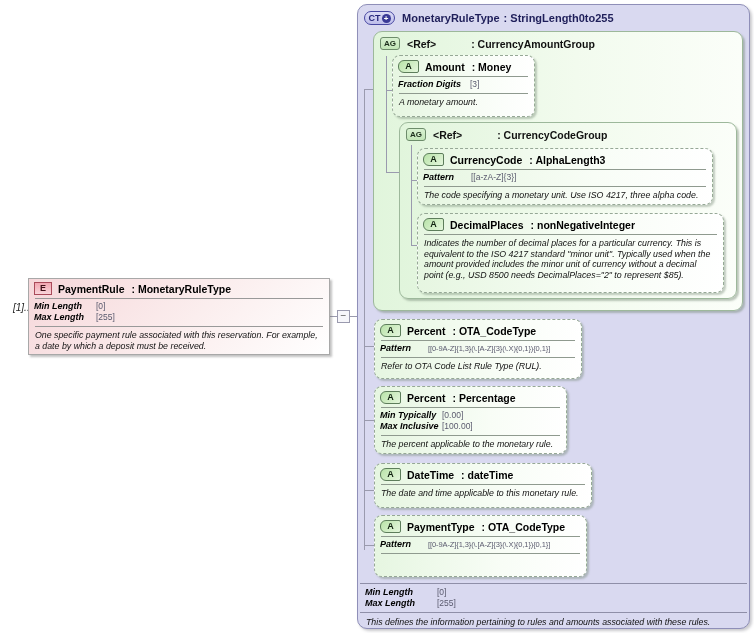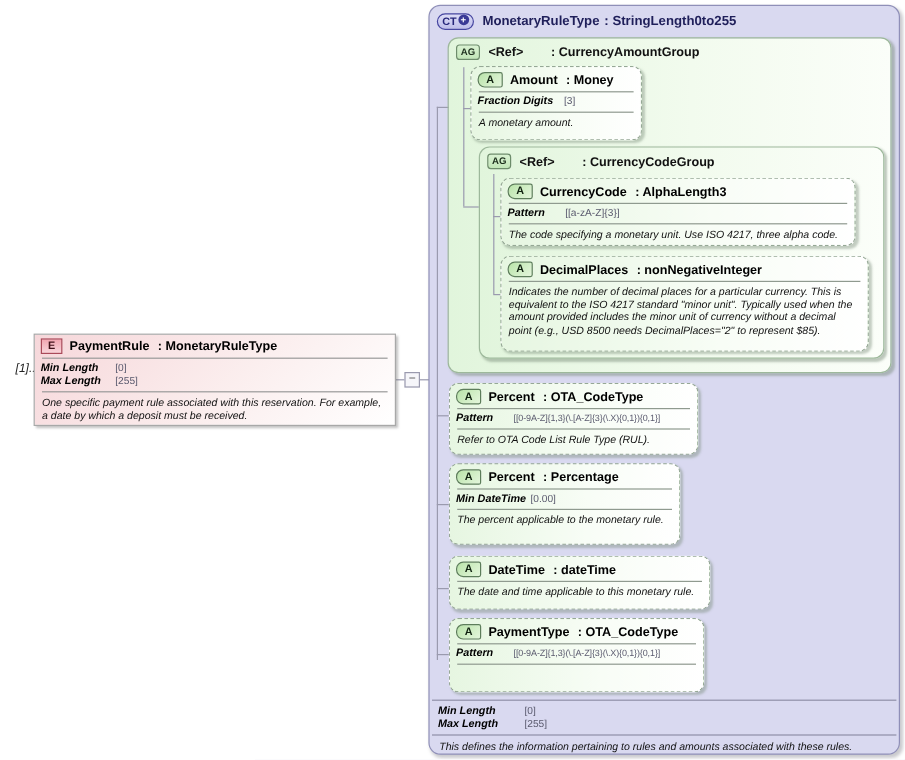--- a/index.html
+++ b/index.html
@@ -54,21 +54,21 @@
   .attr-box {
     position:absolute;
     background:linear-gradient(to right,#e6f6e1 0%,#f8fdf6 60%,#ffffff 100%);
     border:1px dashed #96a896; border-radius:8px;
     box-shadow:2px 2px 2px rgba(110,130,110,0.4);
     padding:4px 5px 0 5px; overflow:hidden;
   }
   .box-header { display:flex; align-items:center; gap:6px; font-size:10.5px;
     font-weight:bold; color:#000; white-space:nowrap; }
   .node-type { margin-left:1px; }
-  .ag-gap { margin-left:16px; }
+  .ag-gap { margin-left:28px; }
   .sep { border-top:1px solid #8f9a8f; margin:3px 1px 2px 1px; }
   .element-box .sep { border-top:1px solid #999; }
   .facet-row { display:flex; font-size:9px; line-height:11px; white-space:nowrap; }
   .facet-label { font-weight:bold; font-style:italic; color:#000; width:62px;
     flex:none; }
   .facet-label.wide { width:72px; }
   .facet-label.narrow { width:48px; }
   .facet-value { color:#5a5a6e; font-size:8.5px; }
   .facet-value.tight { font-size:7.5px; letter-spacing:-0.1px; }
   .annotation { font-size:8.8px; font-style:italic; color:#111;
@@ -76,21 +76,21 @@
   
   .icon-e {
     width:18px; height:13px; flex:none; background:linear-gradient(#f2a6b1,#f9d5da);
     border:1px solid #aa4a5a; color:#401018; font-size:9px; font-weight:bold;
     text-align:center; line-height:11px;
   }
   .icon-ct {
     width:31px; height:14px; flex:none; border-radius:7px;
     background:linear-gradient(#dcdcf6,#bebeea); border:1px solid #4646a0;
     color:#26267a; font-size:9px; font-weight:bold; display:flex;
-    align-items:flex-start; justify-content:center; gap:1px; line-height:12px;
+    align-items:center; justify-content:center; gap:1px; line-height:12px;
   }
   .icon-ct .plus {
     width:9px; height:9px; border-radius:50%; background:#3a3a96; color:#fff;
     font-size:8px; line-height:9px; text-align:center; font-weight:bold;
   }
   .icon-ag {
     width:20px; height:13px; flex:none; border-radius:3px;
     background:linear-gradient(#d9f2d2,#c2e6b8); border:1px solid #6d8c6b;
     color:#1c2e1c; font-size:8px; font-weight:bold; text-align:center;
     line-height:12px;
@@ -230,22 +230,26 @@
     </div>
 
     <div class="attr-box" style="left:16px; top:381px; width:193px; height:68px;">
       <div class="box-header">
         <span class="icon-a">A</span>
         <span>Percent</span>
         <span class="node-type">: Percentage</span>
       </div>
       <div class="sep"></div>
       <div class="facet-row">
-        <span class="facet-label">Min DateTime</span>
+        <span class="facet-label">Min Typically</span>
         <span class="facet-value">[0.00]</span>
+      </div>
+      <div class="facet-row">
+        <span class="facet-label">Max Inclusive</span>
+        <span class="facet-value">[100.00]</span>
       </div>
       <div class="sep"></div>
       <div class="annotation">The percent applicable to the monetary rule.</div>
     </div>
 
     <div class="attr-box" style="left:16px; top:458px; width:218px; height:45px;">
       <div class="box-header">
         <span class="icon-a">A</span>
         <span>DateTime</span>
         <span class="node-type">: dateTime</span>

